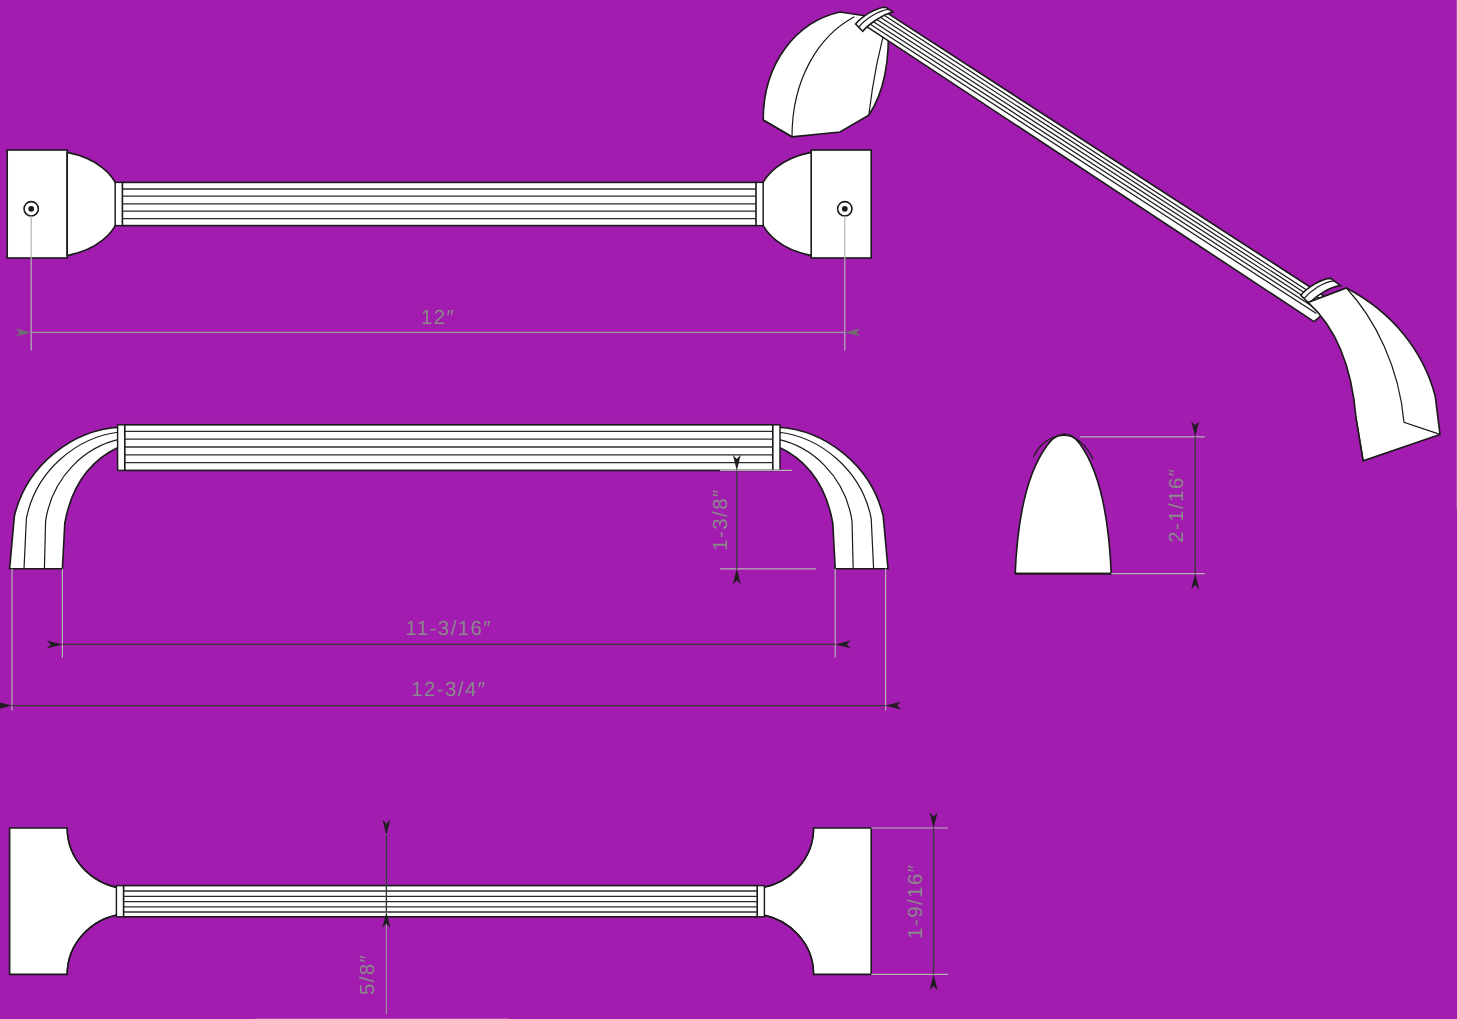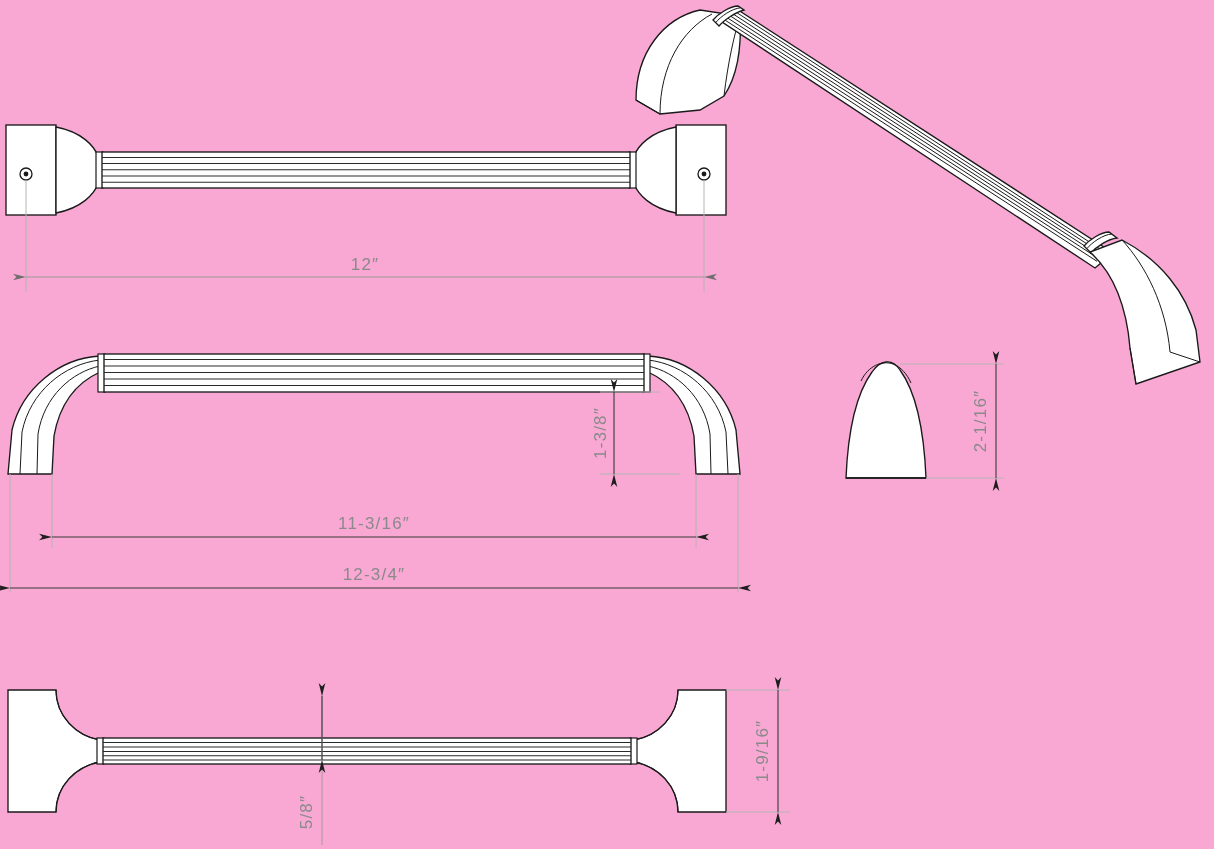--- a/index.html
+++ b/index.html
@@ -1,21 +1,21 @@
 <!DOCTYPE html>
 <html><head>
 <meta charset="utf-8">
 <title>Cabinet Pull Technical Drawing</title>
 <style>
   html,body{margin:0;padding:0;background:#ffffff;}
   body{
     font-family:"Liberation Sans", sans-serif;
     width:1214px;height:849px;overflow:hidden;position:relative;
   }
-  #sheet{position:absolute;left:0;top:0;width:1214px;height:849px;background:#f9a8d4;}
+  #sheet{position:absolute;left:0;top:0;width:1214px;height:849px;background:#a21caf;}
   svg.drawing{position:absolute;left:0;top:0;width:1214px;height:849px;display:block;}
   .dimtext{
     font-family:"Liberation Sans", sans-serif;
     font-size:17px;
     fill:#8a8a8a;
     letter-spacing:1.2px;
   }
   .dimline{stroke:#9a9a9a;stroke-width:1.1;fill:none;}
   .extline{stroke:#b4b4b4;stroke-width:1;fill:none;}
   .dimline-dark{stroke:#3a3a3a;stroke-width:1.1;fill:none;}

